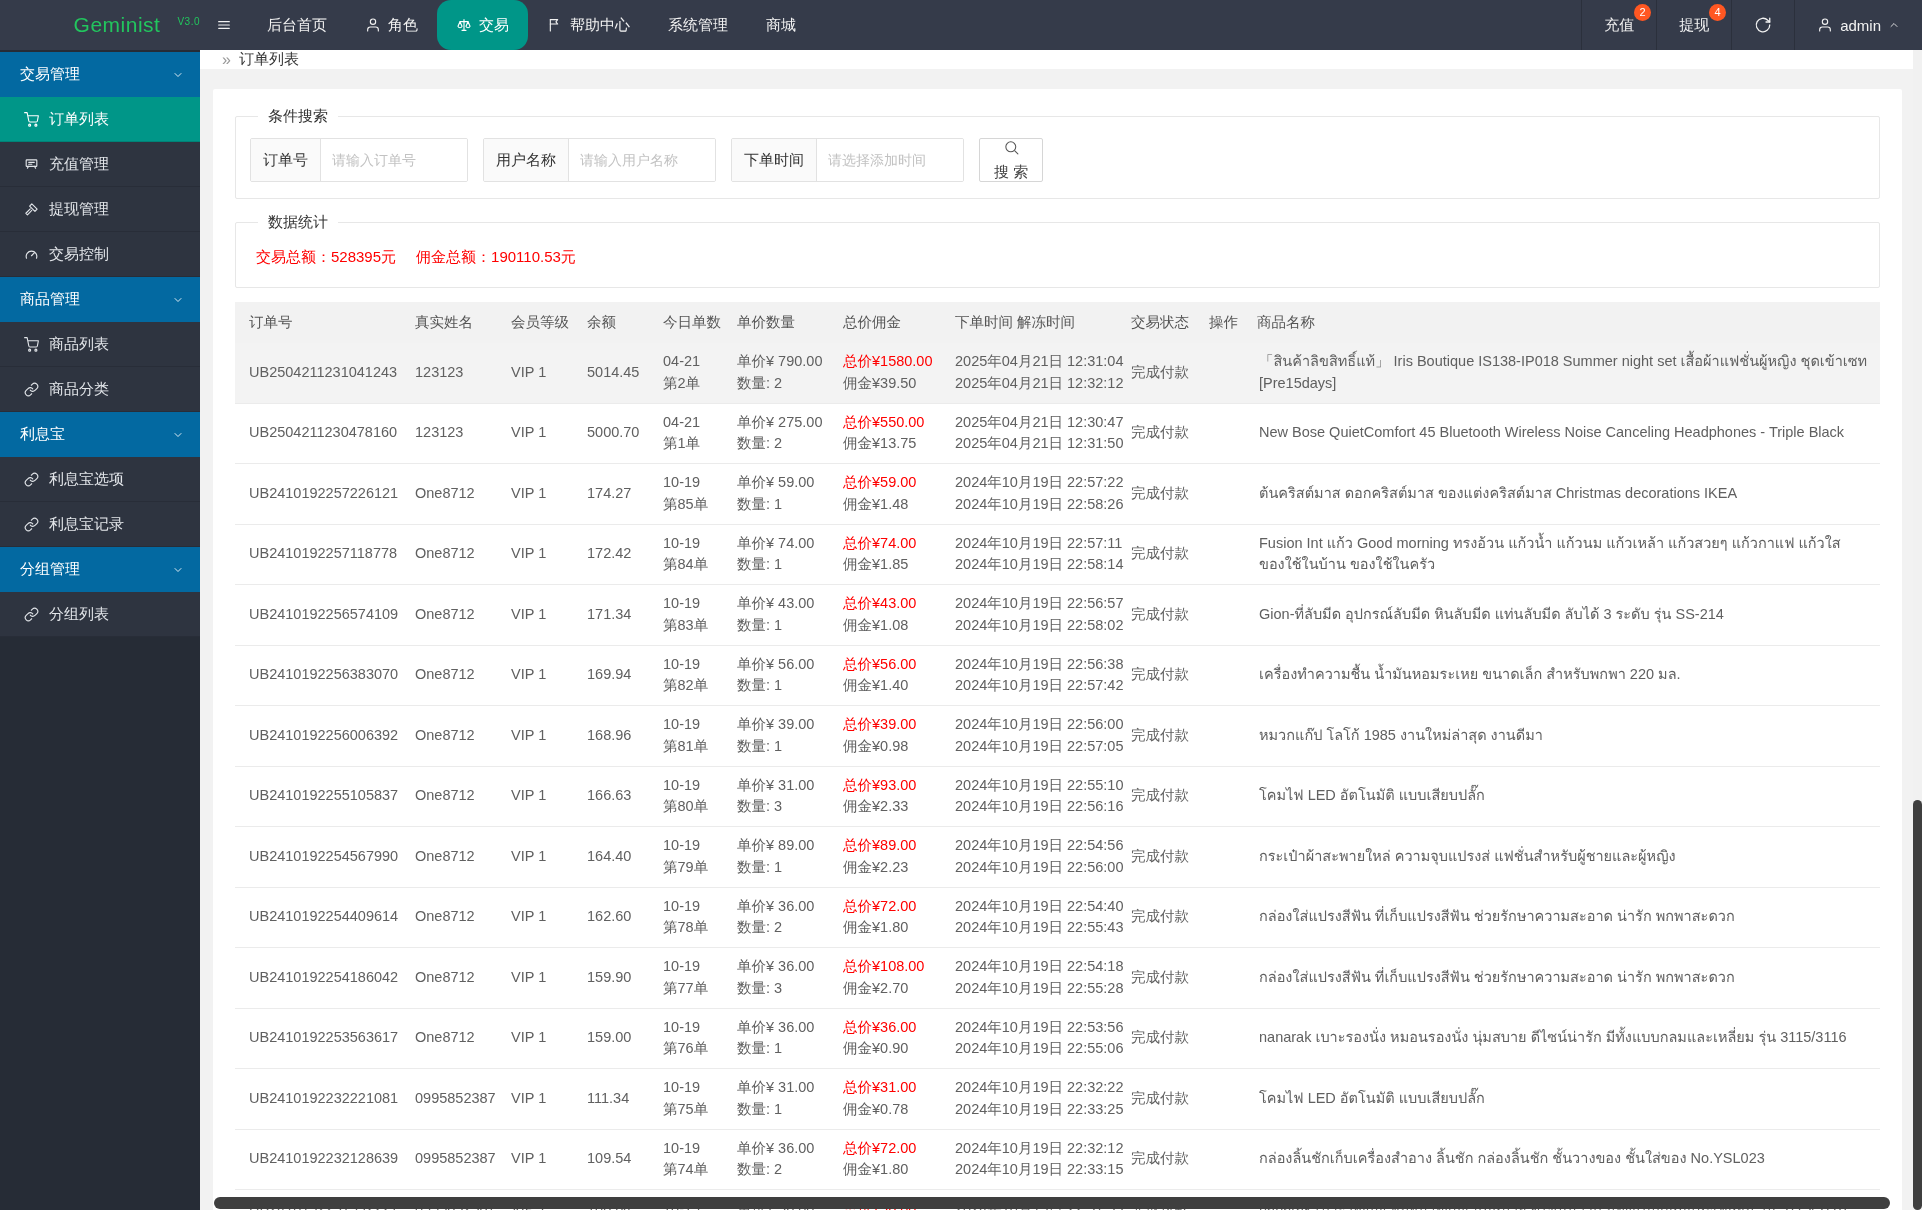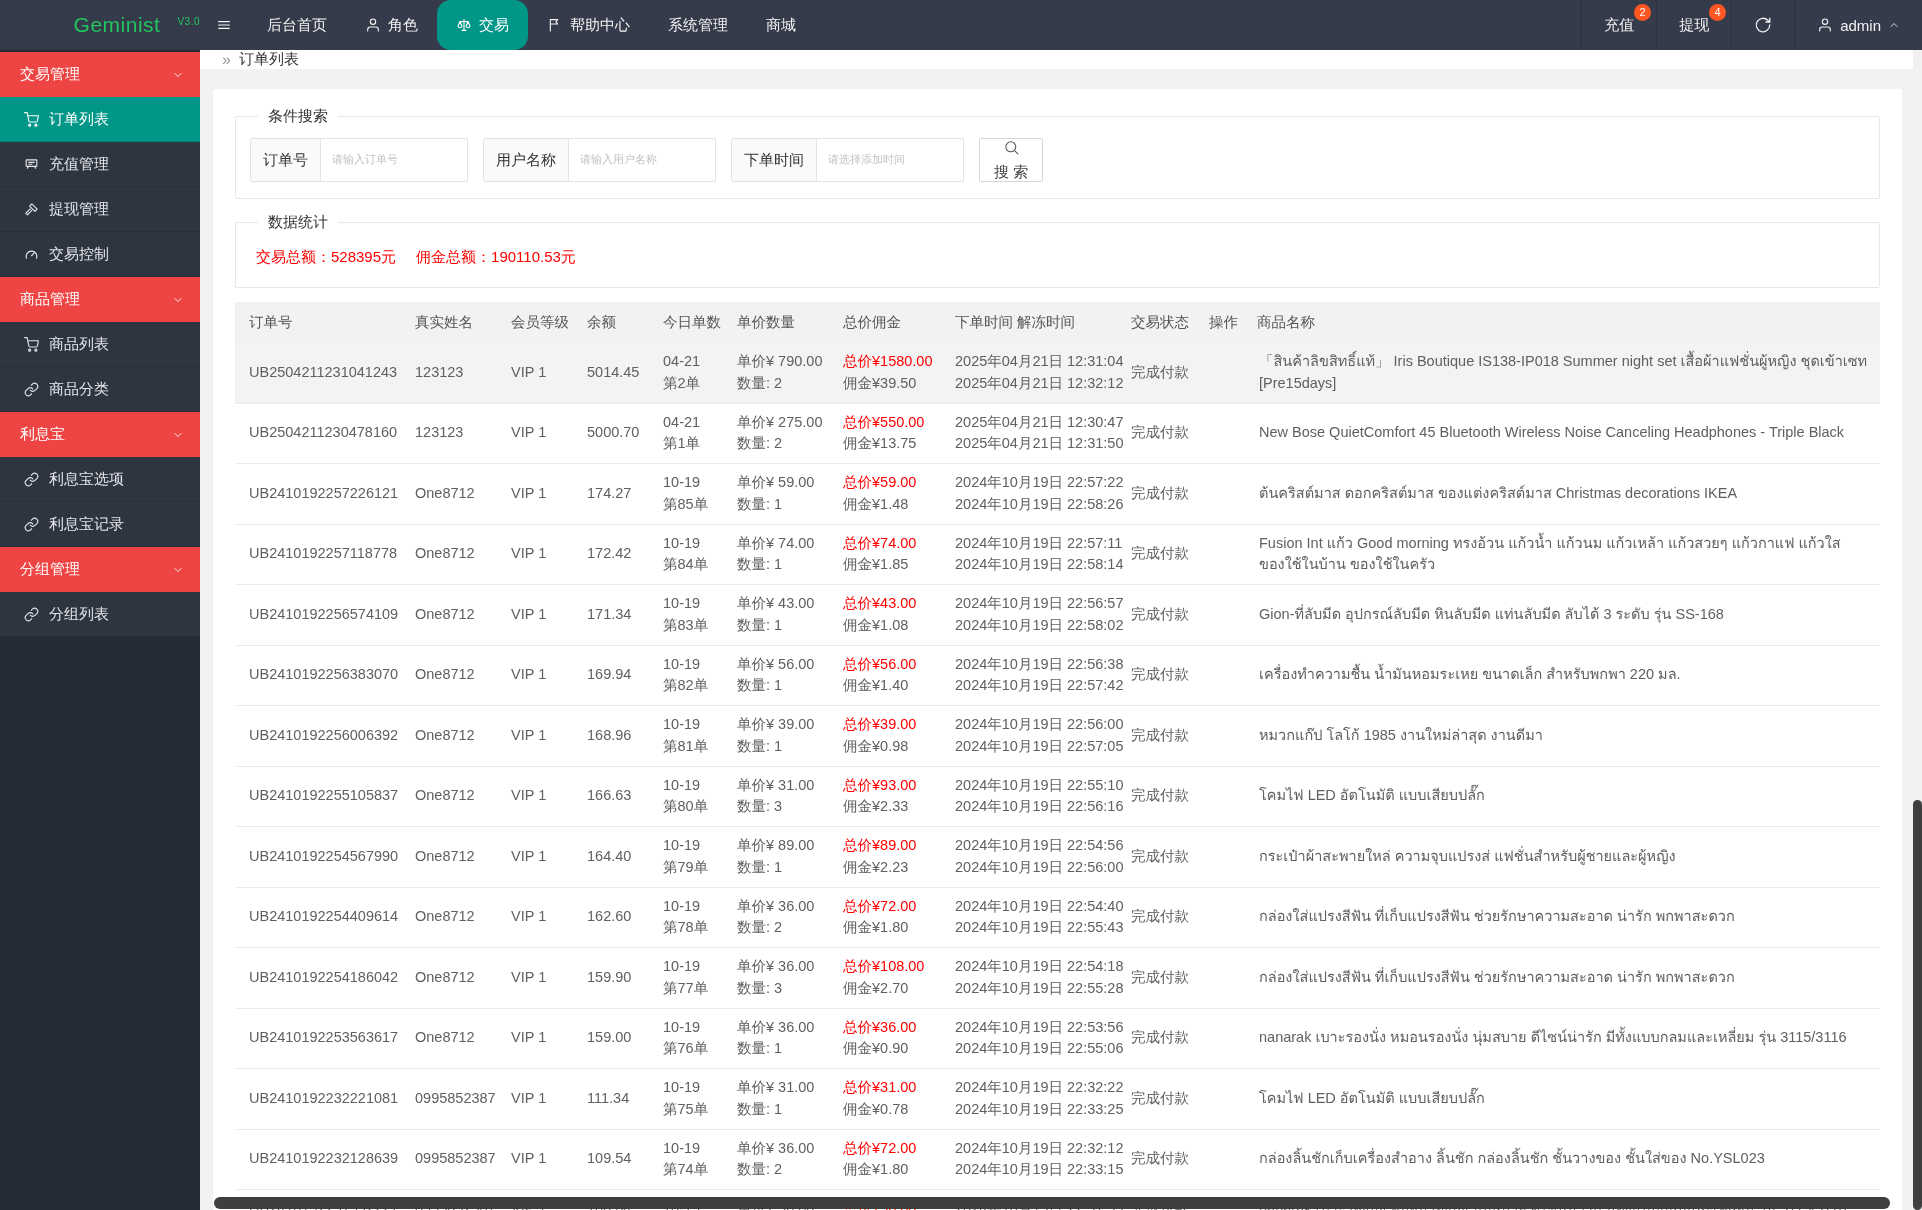--- a/index.html
+++ b/index.html
@@ -23,21 +23,21 @@
   .nav-item.active { background:#009688; color:#fff;border-radius:14px; }
   .nav-right { margin-left:auto; display:flex; align-items:stretch; }
   .nav-right .nav-item { border-left:1px solid rgba(0,0,0,.18); padding:0 22px; }
   .badge { position:absolute; top:4px; right:5px; min-width:17px; height:17px; padding:0 3px;
            background:#ff5722; color:#fff; border-radius:9px; font-size:11px;
            line-height:17px; text-align:center; }
 
   
   .layout { display:flex; height:1160px; }
   .sidebar { width:200px; background:#262c36; flex:none; padding-top:2px; }
-  .s-group-title { height:45px; background:#ef4444; color:#fff; font-size:15px;
+  .s-group-title { height:45px; background:#0369a1; color:#fff; font-size:15px;
                    display:flex; align-items:center; padding:0 16px 0 20px; cursor:pointer; }
   .s-group-title .grow { flex:1; }
   .s-item { height:45px; background:#2e3440; color:#e3e6ea; font-size:15px;
             display:flex; align-items:center; gap:10px; padding-left:24px; cursor:pointer;
             border-bottom:1px solid rgba(0,0,0,.12); }
   .s-item.active { background:#009688; color:#fff; }
 
   .main { flex:1; display:flex; flex-direction:column; min-width:0; }
   .breadcrumb-bar { height:49px; background:#fff; display:flex; align-items:center;
                     padding-left:22px; font-size:15px; color:#333; }
@@ -45,22 +45,22 @@
   .content { flex:1; padding:20px 20px 0 13px; }
   .card { background:#fff; border-radius:2px; padding:18px 22px; height:1400px; }
 
   
   fieldset { border:1px solid #e7e7e7; border-radius:2px; padding:4px 14px 16px; margin-bottom:14px; }
   legend { font-size:15px; color:#333; padding:0 10px; margin-left:8px; }
   .search-row { display:flex; align-items:center; gap:15px; margin-top:8px; }
   .input-group { display:flex; height:44px; border:1px solid #e2e2e2; border-radius:2px; overflow:hidden; }
   .input-label { background:#fafafa; border-right:1px solid #e2e2e2; display:flex; align-items:center;
                  padding:0 12px; font-size:15px; color:#333; white-space:nowrap; }
-  .input-group input { border:none; outline:none; width:146px; padding:0 11px; font-size:11px;
-                       color:#7f1d1d; font-family:Liberation Mono, monospace; }
+  .input-group input { border:none; outline:none; width:146px; padding:0 11px; font-size:14px;
+                       color:#7f1d1d; font-family:Liberation Sans, sans-serif; }
   .input-group input::placeholder { color:#c2c2c2; }
   .search-btn { height:44px; padding:0 14px; display:flex; align-items:center; gap:7px;
                 background:#fff; border:1px solid #d6d6d6; border-radius:2px; font-size:15px;
                 color:#444; cursor:pointer; font-family:inherit;flex-direction:column; }
   .search-btn .ic { stroke:#555; width:17px; height:17px; stroke-width:1.5; }
   .stats-row { display:flex; gap:20px; padding:12px 6px 4px; font-size:15px; color:#ff0000; }
 
   
   table { width:100%; border-collapse:collapse; table-layout:fixed; margin-top:2px; }
   th { background:#f2f2f2; font-weight:400; text-align:left; padding:11px 4px 11px 14px;
@@ -446,21 +446,21 @@
     <td>
       <span class="line red">总价¥43.00</span>
       <span class="line">佣金¥1.08</span>
     </td>
     <td>
       <span class="line">2024年10月19日 22:56:57</span>
       <span class="line">2024年10月19日 22:58:02</span>
     </td>
     <td>完成付款</td>
     <td></td>
-    <td class="product">Gion-ที่ลับมีด อุปกรณ์ลับมีด หินลับมีด แท่นลับมีด ลับได้ 3 ระดับ รุ่น SS-168</td>
+    <td class="product">Gion-ที่ลับมีด อุปกรณ์ลับมีด หินลับมีด แท่นลับมีด ลับได้ 3 ระดับ รุ่น SS-214</td>
   </tr>
 
   <tr>
     <td>UB2410192256383070</td>
     <td>One8712</td>
     <td>VIP 1</td>
     <td>169.94</td>
     <td>
       <span class="line">10-19</span>
       <span class="line">第82单</span>

